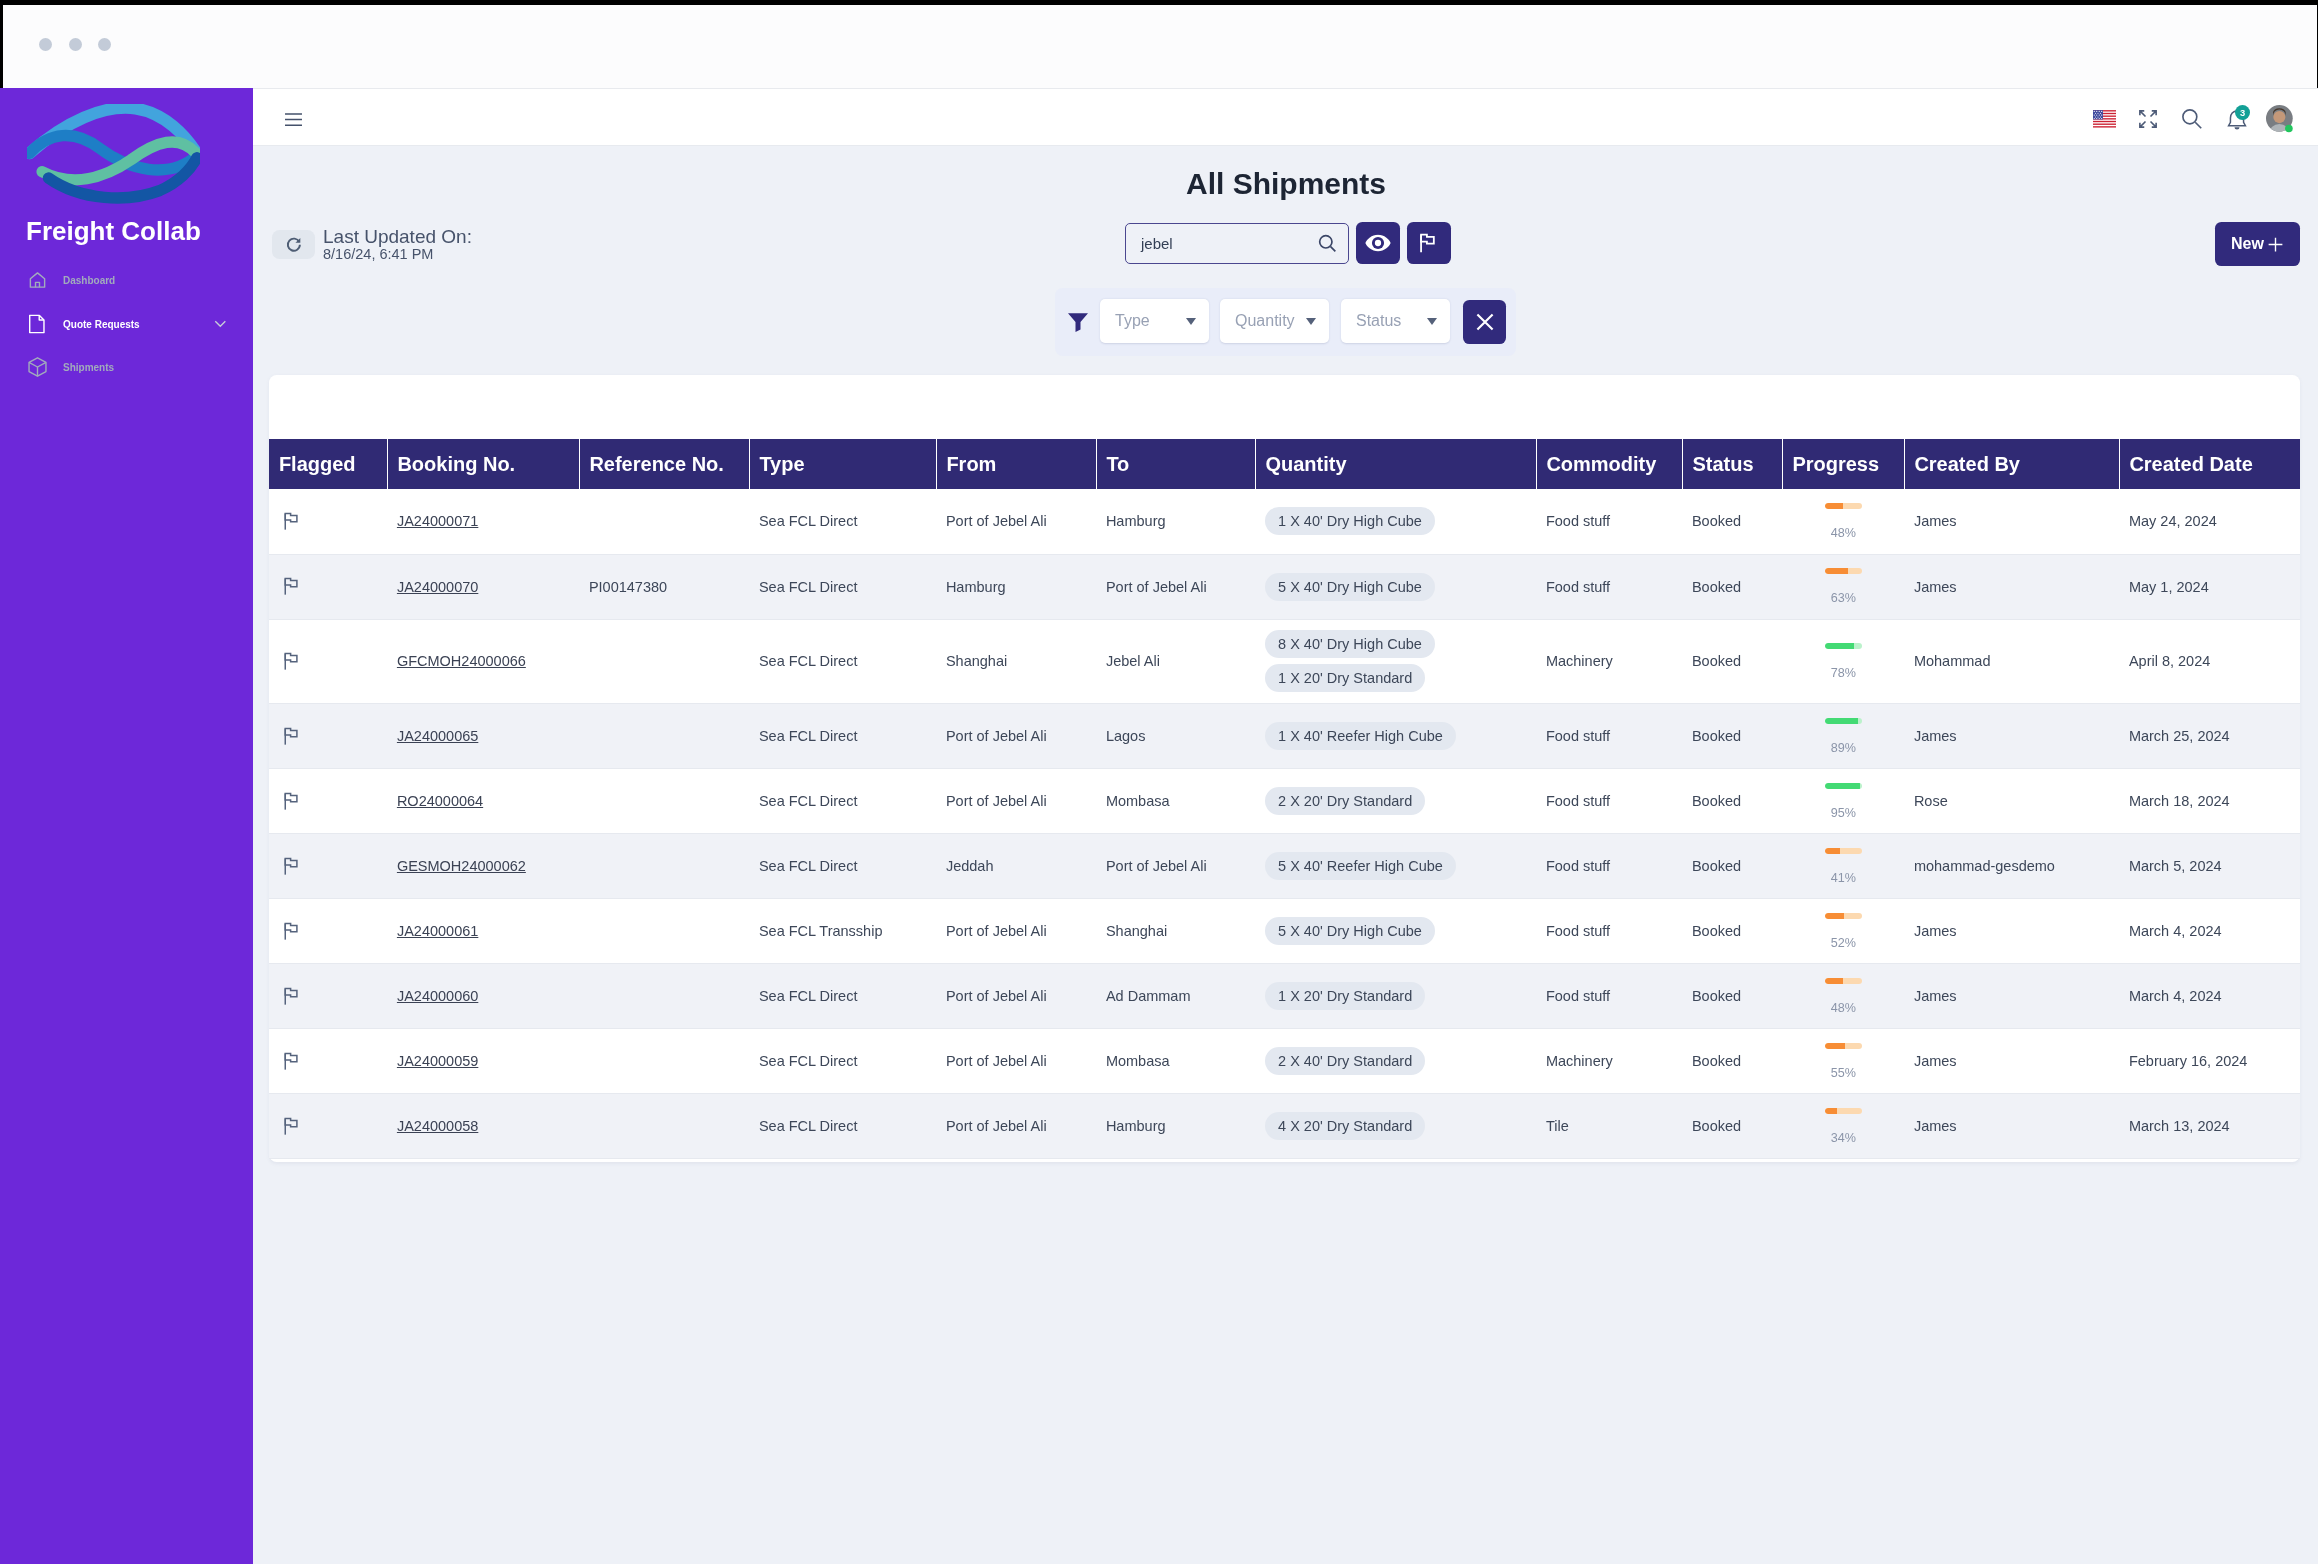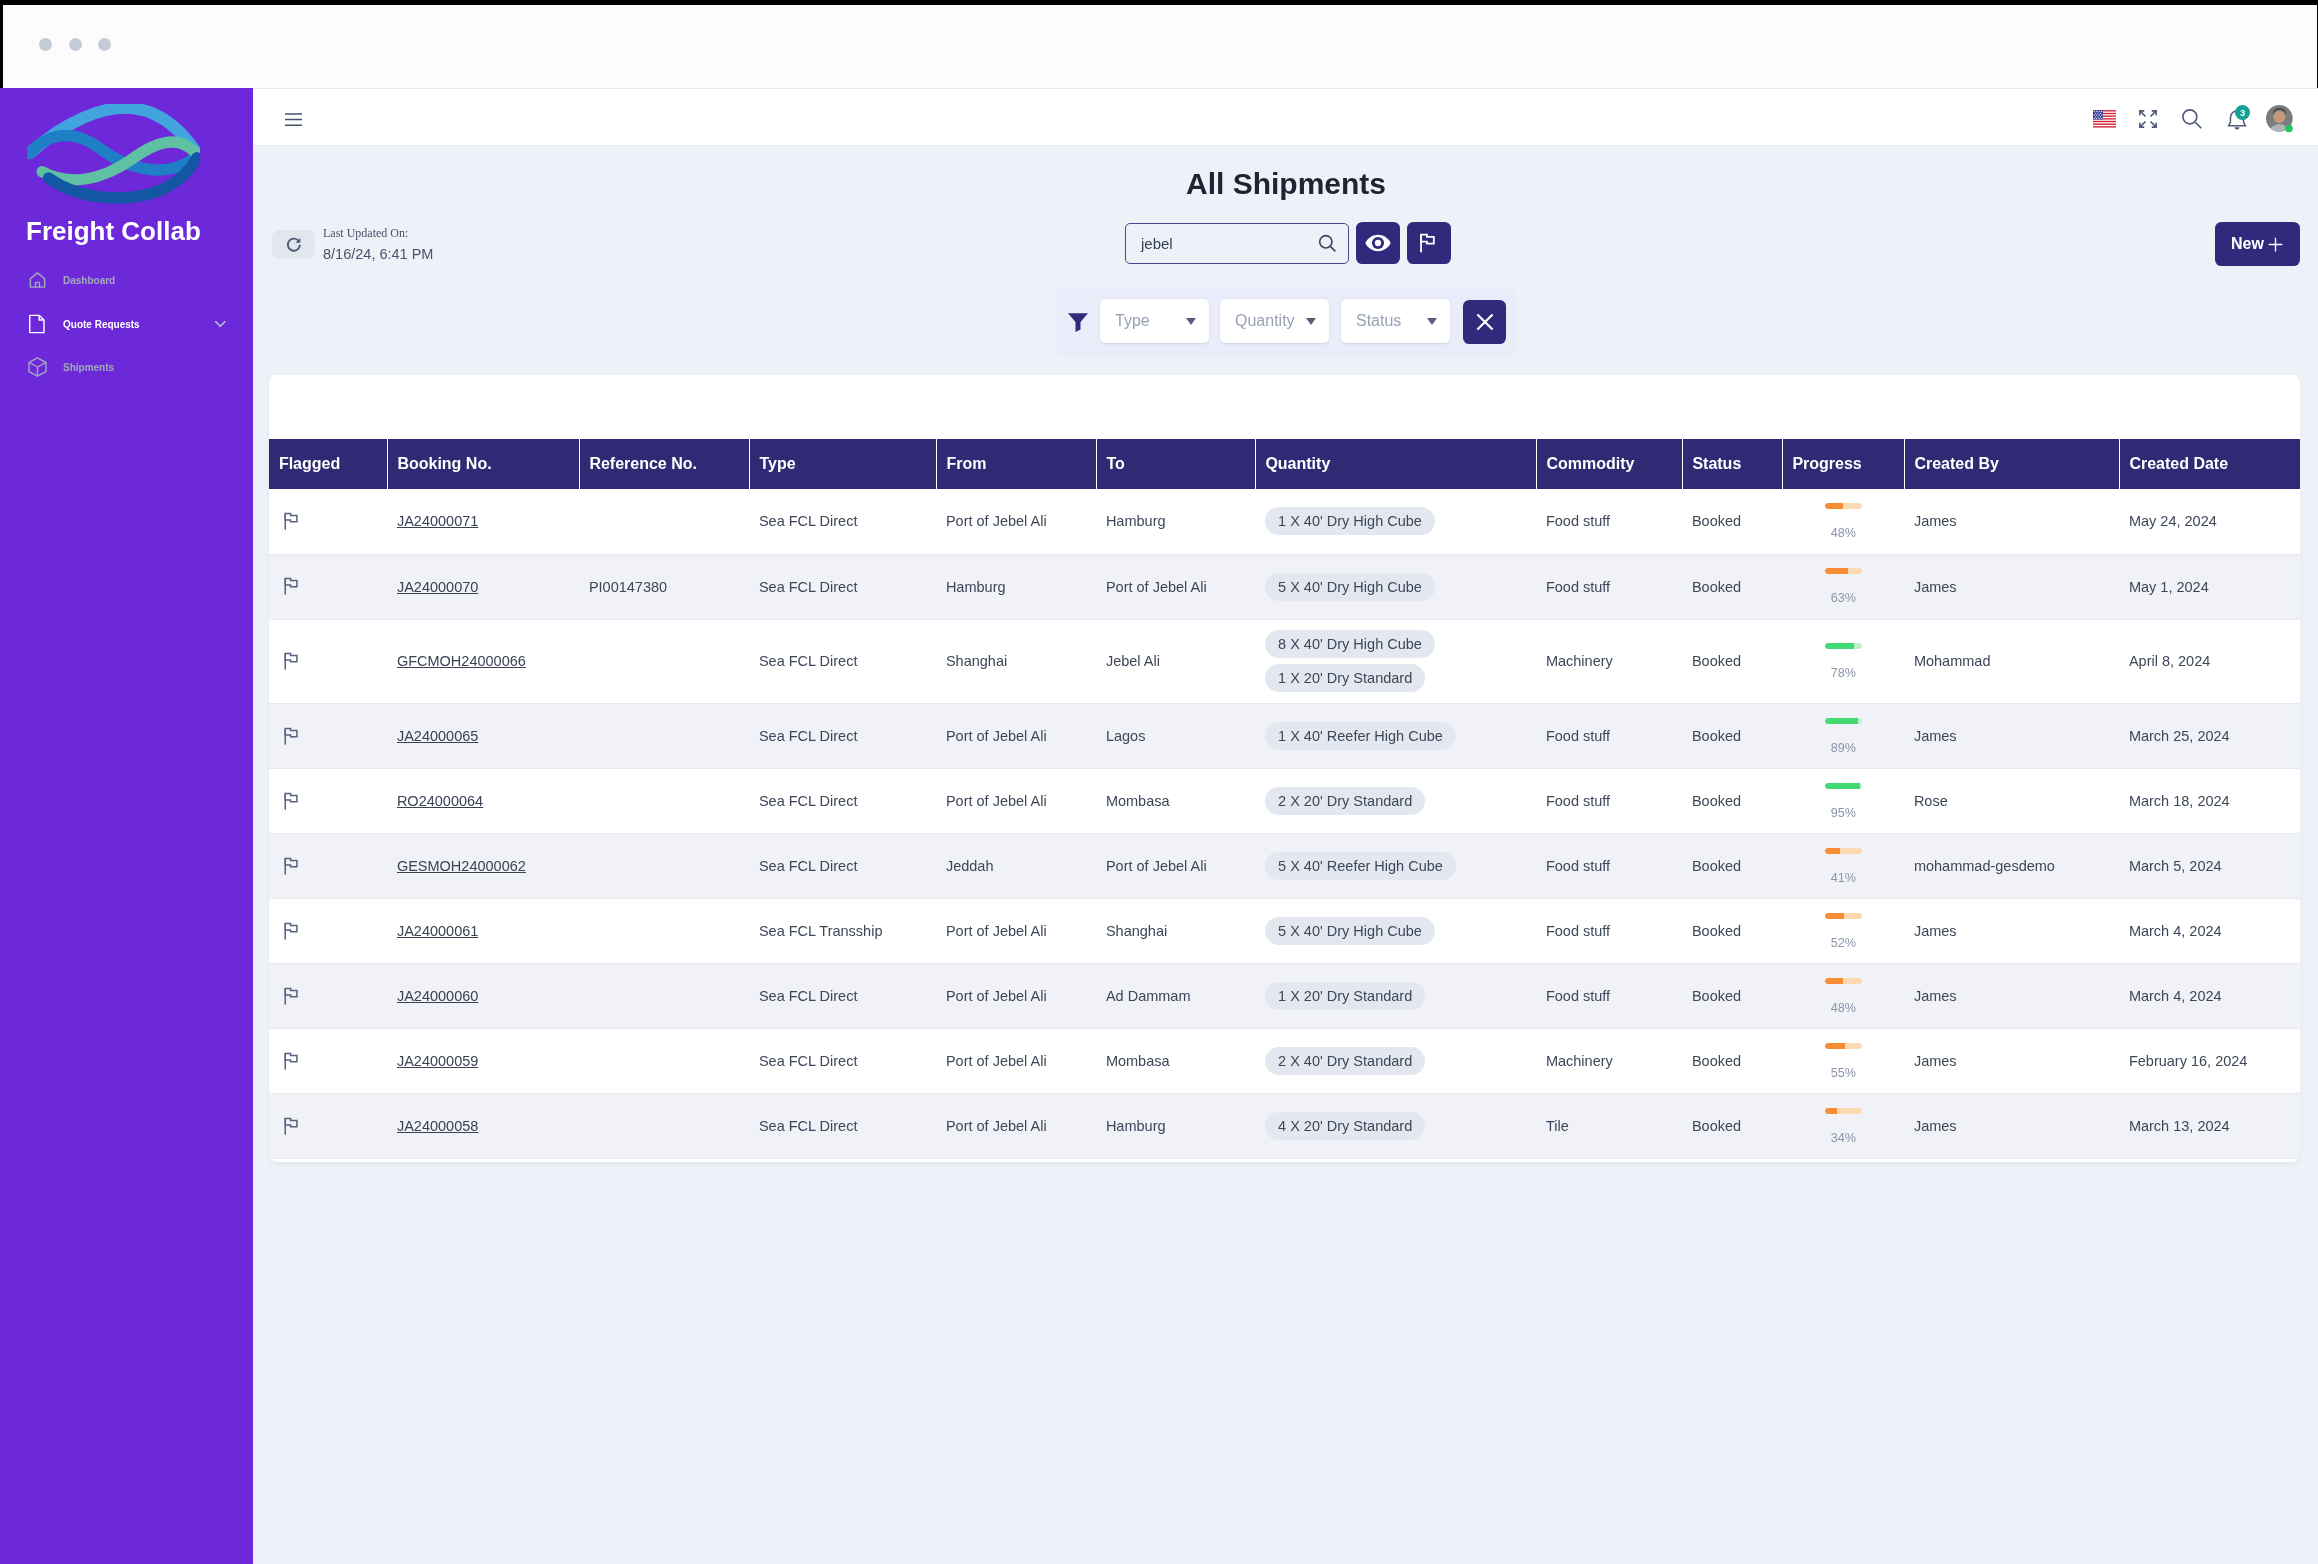--- a/index.html
+++ b/index.html
@@ -19,21 +19,21 @@
 
 
 #main { position:absolute; left:253px; top:88px; width:2066px; height:1476px; background:#eef1f7; }
 #appbar { position:absolute; left:0; top:0; width:100%; height:58px; background:#fff; border-top:0.6px solid #e8eaee; border-bottom:0.6px solid #e7eaef; }
 #appbar svg { position:absolute; }
 
 #title { position:absolute; left:0; top:79px; width:100%; text-align:center; font-size:30px; font-weight:bold; color:#1d2534; }
 
 #refreshchip { position:absolute; left:19px; top:142px; width:43px; height:29px; background:#e2e7ee; border-radius:7.6px; }
 #refreshchip svg { position:absolute; left:12.6px; top:5.7px; }
-#lu1 { position:absolute; left:70px; top:138px; font-size:12px; color:#47536b;font-family:Liberation Serif, serif; }
+#lu1 { position:absolute; left:70px; top:138px; font-size:19px; color:#47536b; }
 #lu2 { position:absolute; left:70px; top:158px; font-size:14.5px; color:#47536b; }
 
 #searchbox { position:absolute; left:872px; top:135px; width:224px; height:41px; border:1.3px solid #4a478f; border-radius:5px; }
 #searchbox .q { position:absolute; left:15px; top:10.7px; font-size:15px; color:#333f55; }
 #searchbox svg { position:absolute; right:10.7px; top:9.5px; }
 .sqbtn { position:absolute; width:44px; height:42px; background:#312a7c; border-radius:6.3px; }
 #eyebtn { left:1103px; top:134px; }
 #flagbtn { left:1154px; top:134px; }
 .sqbtn svg { position:absolute; left:50%; top:50%; transform:translate(-50%,-50%); }
 #newbtn { position:absolute; left:1962px; top:134px; width:85px; height:44px; background:#312a7c; border-radius:6.3px; color:#fff; }
@@ -52,21 +52,21 @@
 #card { position:absolute; left:16.4px; top:287px; width:2031px; height:787px; background:#fff; border-radius:7.6px; box-shadow:0 1.3px 3.8px rgba(90,100,140,.08); }
 #pager { position:absolute; left:0; top:0; width:100%; height:64px; }
 #pager .lbl { position:absolute; left:27px; top:26.5px; font-size:12px; color:#3c4657; }
 #ppsel { position:absolute; left:119px; top:12.6px; width:78px; height:37px; border:0.6px solid #c6cdd8; border-radius:3.8px; }
 #ppsel span { position:absolute; left:10.7px; top:10px; font-size:14px; color:#3c4657; }
 #ppsel i { position:absolute; right:10px; top:16.4px; width:0; height:0; border-left:5.7px solid transparent; border-right:5.7px solid transparent; border-top:7px solid #4c5870; }
 #pager .range { position:absolute; left:224px; top:26px; font-size:12.6px; color:#3c4657; }
 #pager svg { position:absolute; top:24.6px; }
 
 table { position:absolute; left:0; top:64px; border-collapse:collapse; table-layout:fixed; width:2031px; }
-thead th { background:#302a74; color:#fff; font-size:16px; font-weight:bold; text-align:left; padding:0 0 0 9.5px; height:50px; border-right:1.3px solid #fff; }
+thead th { background:#302a74; color:#fff; font-size:20px; font-weight:bold; text-align:left; padding:0 0 0 9.5px; height:50px; border-right:1.3px solid #fff; }
 thead th:last-child { border-right:none; }
 tbody td { font-size:14.5px; color:#3d4759; padding:0 0 0 9.5px; height:65px; border-bottom:0.6px solid #e6e9ef; background:#fff; }
 tr.odd td { background:#f0f2f7; }
 .bk { text-decoration:underline; color:#3b4254; }
 .pill { display:inline-block; background:#e3e8f0; border-radius:14.5px; height:28px; line-height:28px; padding:0 13.2px; font-size:14.5px; color:#3d4759; }
 .pillcol { display:flex; flex-direction:column; gap:6.3px; align-items:flex-start; padding:10.7px 0; }
 .pillcol .pill { }
 .c-prog { text-align:center; padding:0 !important; }
 .pwrap { display:inline-block; vertical-align:middle; }
 .ptrack { width:37px; height:6.3px; border-radius:3.2px; overflow:hidden; }

